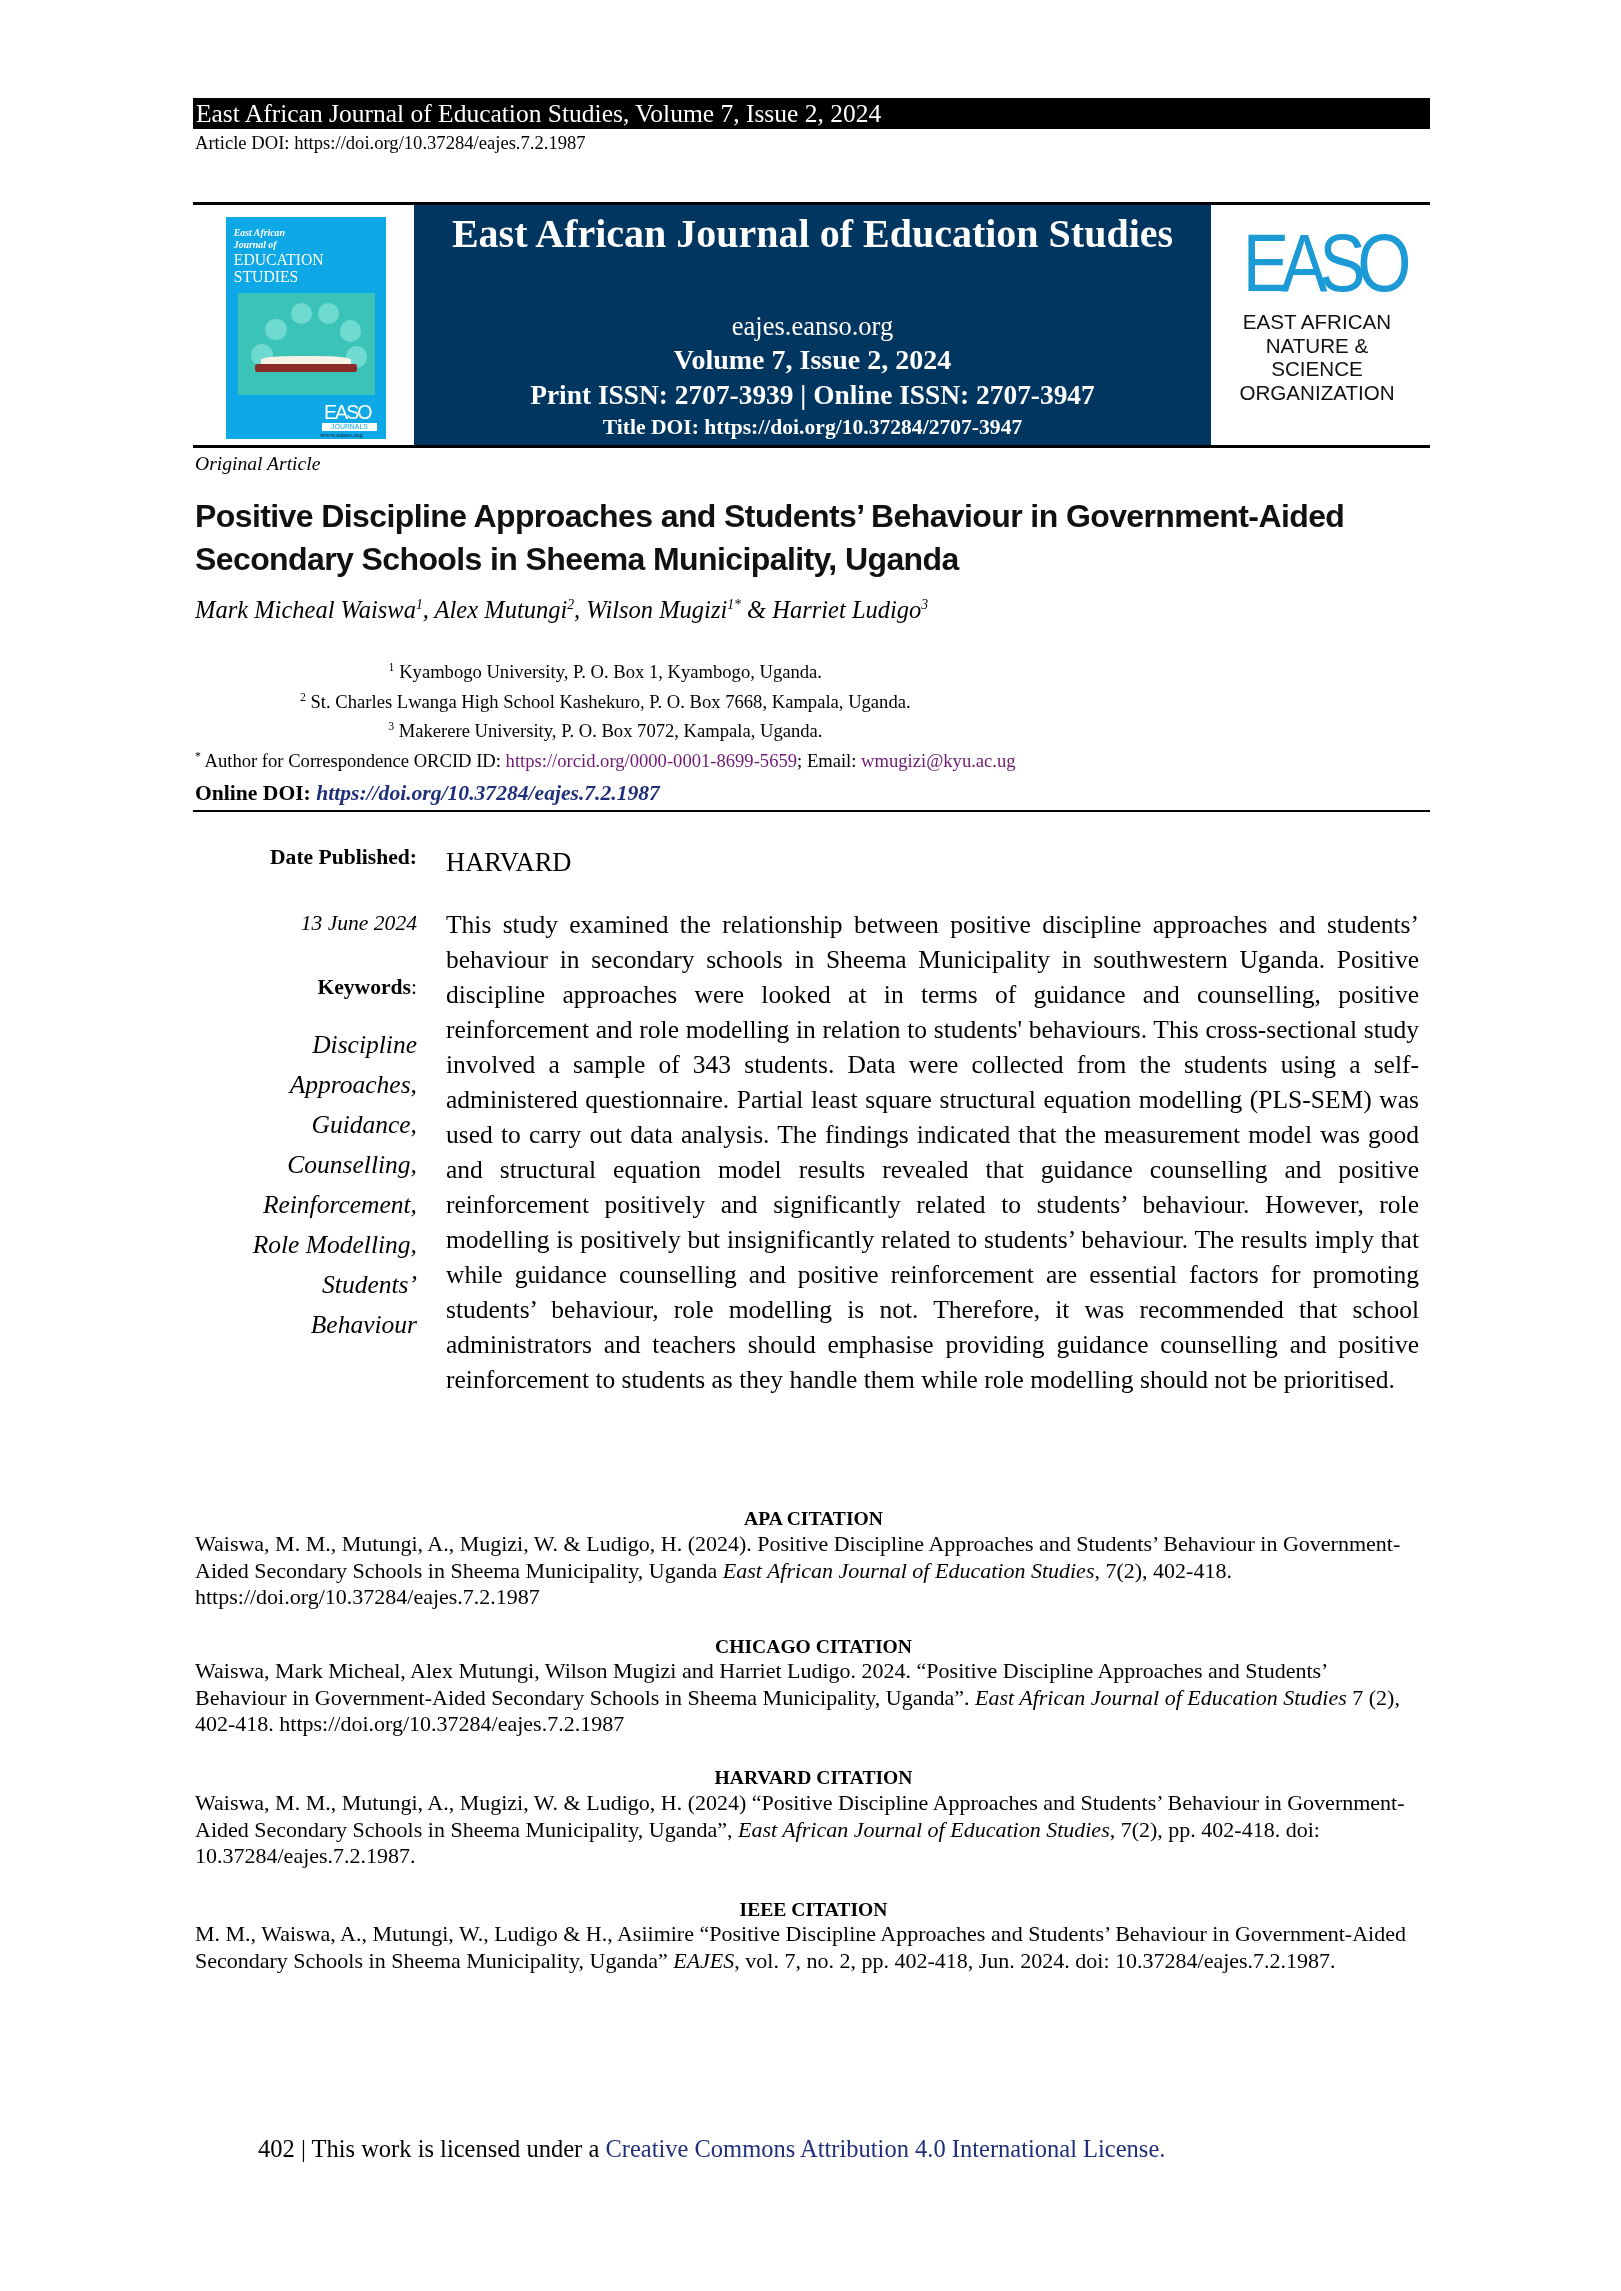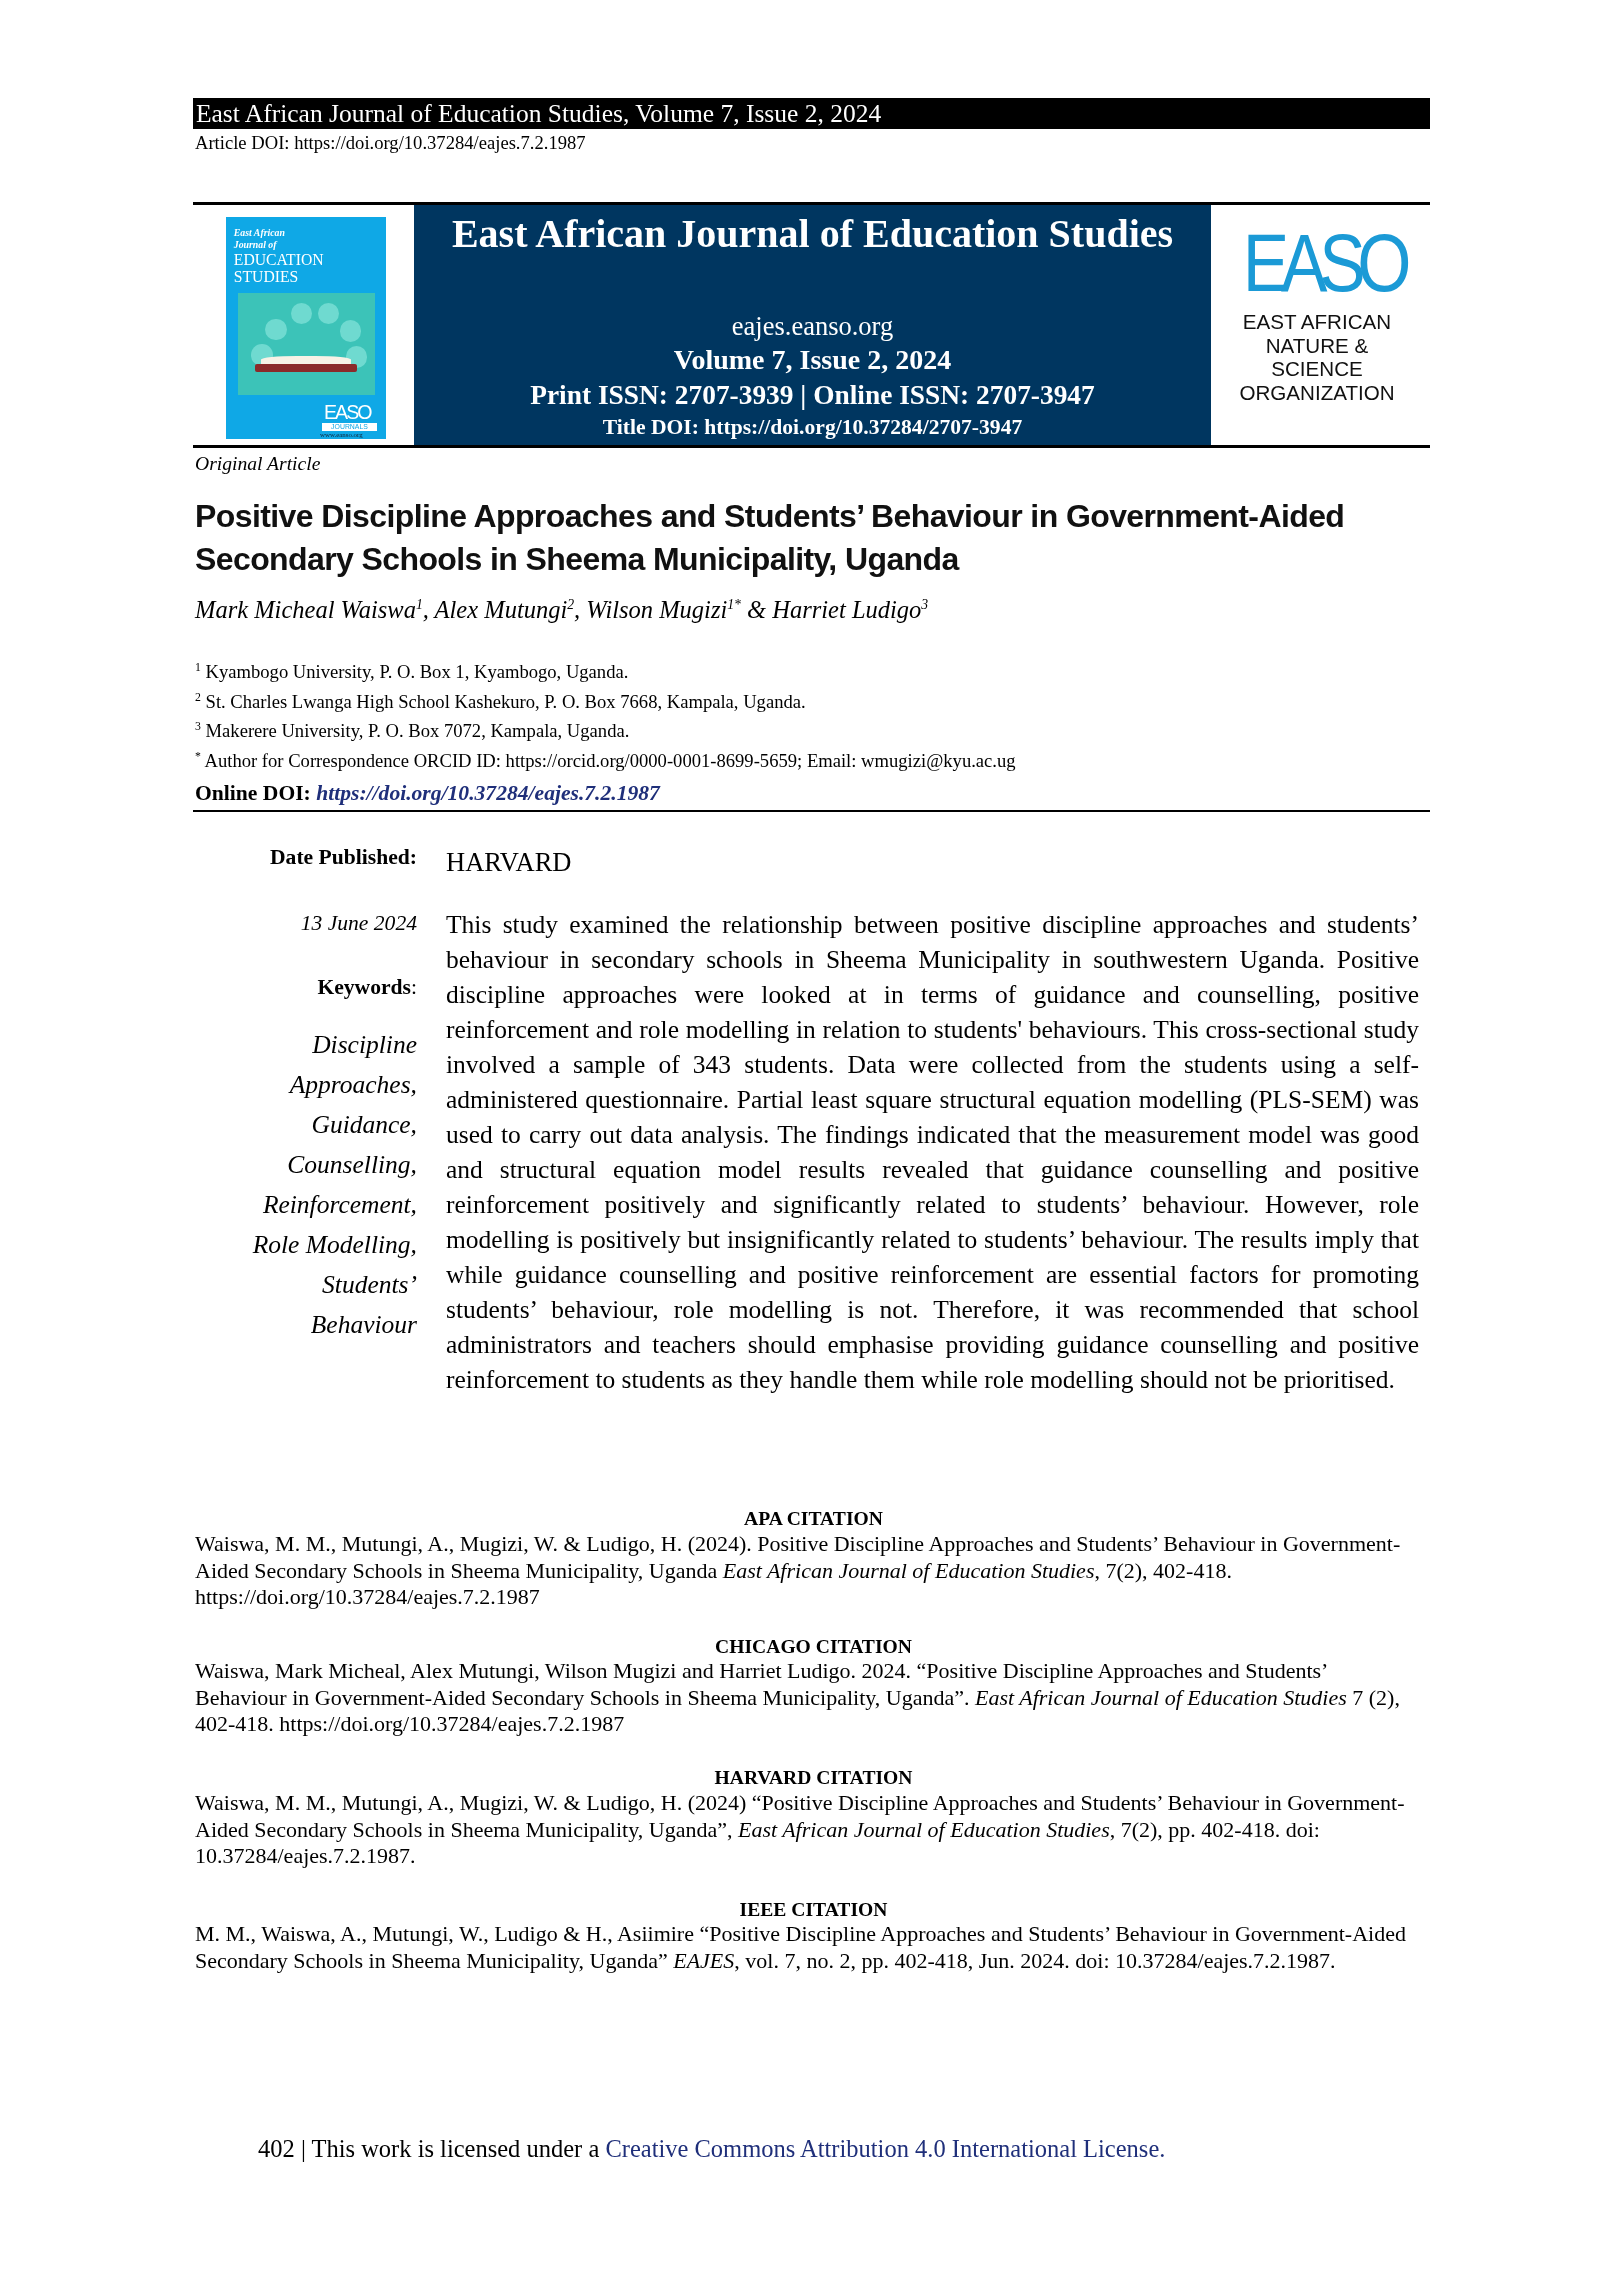--- a/index.html
+++ b/index.html
@@ -37,24 +37,24 @@
   .easo-logo { left: 1225px; top: 222px; width: 196px; text-align: center; font-family: "Liberation Sans", sans-serif;
                font-size: 82px; color: #1b9ad6; letter-spacing: -9.8px; line-height: 82px; transform: scaleX(0.85); }
   .easo-name { left: 1219px; top: 310px; width: 196px; text-align: center; font-family: "Liberation Sans", sans-serif;
                font-size: 20.6px; line-height: 23.5px; color: #111; }
 
   .orig { left: 195px; top: 453px; font-size: 19.6px; font-style: italic; }
   .title { left: 195px; top: 495px; width: 1245px; font-family: "Liberation Sans", sans-serif; font-weight: bold;
            font-size: 32px; line-height: 43px; letter-spacing: -0.6px; color: #111; }
   .authors { left: 195px; top: 596px; font-size: 24.5px; font-style: italic; white-space: nowrap; }
   .authors sup { font-size: 13.7px; }
-  .affil { left: 195px; top: 655px; font-size: 18.6px; line-height: 25.5px; }
+  .affil { left: 195px; top: 655px; font-size: 18.6px; line-height: 25.5px; text-align: center; }
   .affil .line { white-space: nowrap; }
   .affil sup { font-size: 11.8px; }
-  .link { color: #000000; }
+  .link { color: #701a75; }
   .adoi { left: 195px; top: 781px; font-size: 21.6px; font-weight: bold; white-space: nowrap; }
   .adoi .link { color: #1f2f7a; font-style: italic; }
   .rule2 { left: 193px; top: 810px; width: 1237px; height: 2px; }
 
   .side { left: 186px; top: 843px; width: 231px; text-align: right; font-size: 21.6px; }
   .side .lbl { font-weight: bold; line-height: 29px; }
   .side .date { font-style: italic; margin-top: 37px; line-height: 29px; }
   .side .kw { font-weight: bold; margin-top: 35px; line-height: 29px; }
   .side .kw span.colon { font-weight: normal; }
   .side .kwlist { font-style: italic; margin-top: 23px; font-size: 25.5px; line-height: 40px; }

